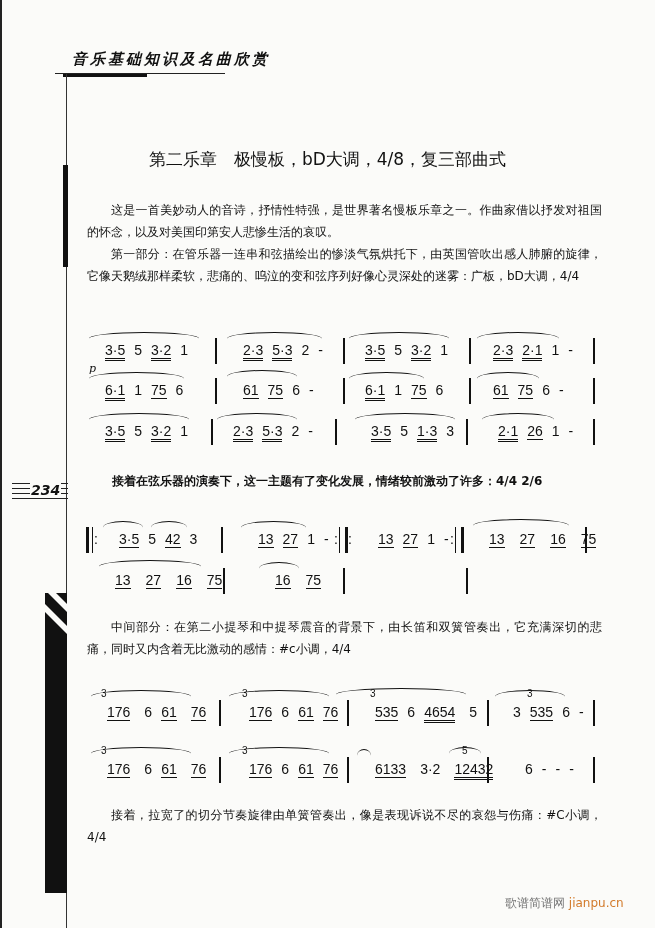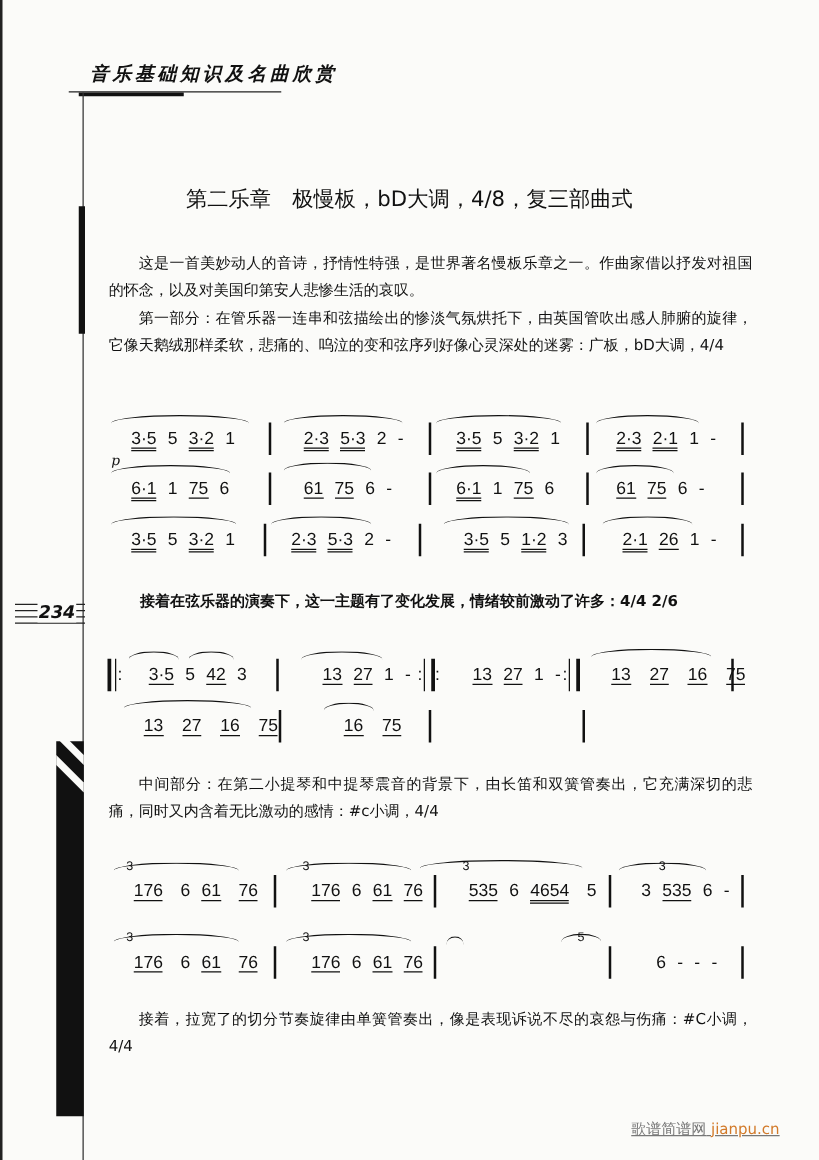--- a/index.html
+++ b/index.html
@@ -26,21 +26,21 @@
   .score-row{position:absolute;left:87px;width:530px;height:24px;
              font-family:"Liberation Sans","DejaVu Sans",sans-serif;font-size:14px;}
   .measure{position:absolute;top:0;height:24px;white-space:nowrap;margin-left:16px;}
   .n{display:inline-block;margin-right:9px;position:relative;}
   .u{border-bottom:1.2px solid #111;}
   .uu{border-bottom:3px double #111;}
   .bar{position:absolute;top:-4px;width:1.5px;height:26px;background:#111;}
   .dbar{position:absolute;top:-4px;width:5px;height:26px;border-left:1.5px solid #111;border-right:3px solid #111;}
   .slur{position:absolute;height:12px;border-top:1.5px solid #111;border-radius:50% 50% 0 0;}
   .dyn{position:absolute;font-style:italic;font-size:11px;font-family:"DejaVu Serif",serif;}
-  .watermark{left:505px;top:895px;font-size:12px;color:#777;font-family:"DejaVu Sans",sans-serif;text-decoration:underline;}
+  .watermark{left:505px;top:895px;font-size:12px;color:#777;font-family:"DejaVu Sans",sans-serif;}
   .watermark .en{color:#d27a2a;}
 </style>
 </head>
 <body>
 
 <div class="abs page-left-border"></div>
 <div class="abs running-head">音乐基础知识及名曲欣赏</div>
 <div class="abs head-rule"></div>
 <div class="abs head-rule-thick"></div>
 <div class="abs margin-line"></div>
@@ -96,21 +96,21 @@
 </div>
 
 <div class="score-row" style="top:423px">
   <div class="slur" style="left:2px;top:-10px;width:100px;"></div>
   <div class="measure" style="left:2px"><span class="n uu">3·5</span><span class="n">5</span><span class="n uu">3·2</span><span class="n">1</span></div>
   <div class="bar" style="left:124px"></div>
   <div class="slur" style="left:130px;top:-10px;width:80px;"></div>
   <div class="measure" style="left:130px"><span class="n uu">2·3</span><span class="n uu">5·3</span><span class="n">2</span><span class="n">-</span></div>
   <div class="bar" style="left:248px"></div>
   <div class="slur" style="left:268px;top:-10px;width:100px;"></div>
-  <div class="measure" style="left:268px"><span class="n uu">3·5</span><span class="n">5</span><span class="n uu">1·2</span><span class="n">3</span></div>
+  <div class="measure" style="left:268px"><span class="n uu">3·5</span><span class="n">5</span><span class="n uu">1·3</span><span class="n">3</span></div>
   <div class="bar" style="left:379px"></div>
   <div class="slur" style="left:395px;top:-10px;width:72px;"></div>
   <div class="measure" style="left:395px"><span class="n uu">2·1</span><span class="n u">26</span><span class="n">1</span><span class="n">-</span></div>
   <div class="bar" style="left:506px"></div>
 </div>
 
 <div class="abs para" style="top:470px;left:112px;width:500px;font-weight:bold;">接着在弦乐器的演奏下，这一主题有了变化发展，情绪较前激动了许多：4/4 2/6</div>
 
 <div class="score-row" style="top:531px">
   <div class="dbar" style="left:-1px;border-left-width:3px;border-right-width:1.5px;width:3px;"></div>
@@ -168,20 +168,21 @@
   <div class="slur" style="left:4px;top:-14px;width:100px;"></div>
   <div class="measure" style="left:4px"><span class="n u" style="margin-right:14px">176</span><span class="n">6</span><span class="n u" style="margin-right:14px">61</span><span class="n u">76</span></div>
   <div class="bar" style="left:132px"></div>
   <span class="abs" style="left:155px;top:-16px;font-size:10px">3</span>
   <div class="slur" style="left:142px;top:-14px;width:100px;"></div>
   <div class="measure" style="left:146px"><span class="n u">176</span><span class="n">6</span><span class="n u">61</span><span class="n u">76</span></div>
   <div class="bar" style="left:260px"></div>
   <div class="slur" style="left:270px;top:-12px;width:14px;"></div>
   <span class="abs" style="left:375px;top:-16px;font-size:10px">5</span>
   <div class="slur" style="left:362px;top:-14px;width:32px;"></div>
+  <div class="measure" style="left:272px"><span class="n u" style="margin-right:14px">6133</span><span class="n" style="margin-right:14px">3·2</span><span class="n uu">12432</span></div>
   <div class="bar" style="left:400px"></div>
   <div class="measure" style="left:422px"><span class="n">6</span><span class="n">-</span><span class="n">-</span><span class="n">-</span></div>
   <div class="bar" style="left:506px"></div>
 </div>
 
 <div class="abs para indent" style="top:804px">接着，拉宽了的切分节奏旋律由单簧管奏出，像是表现诉说不尽的哀怨与伤痛：#C小调，4/4</div>
 
 <div class="abs watermark">
   <span>歌谱简谱网</span>
   <span class="en">jianpu.cn</span>

